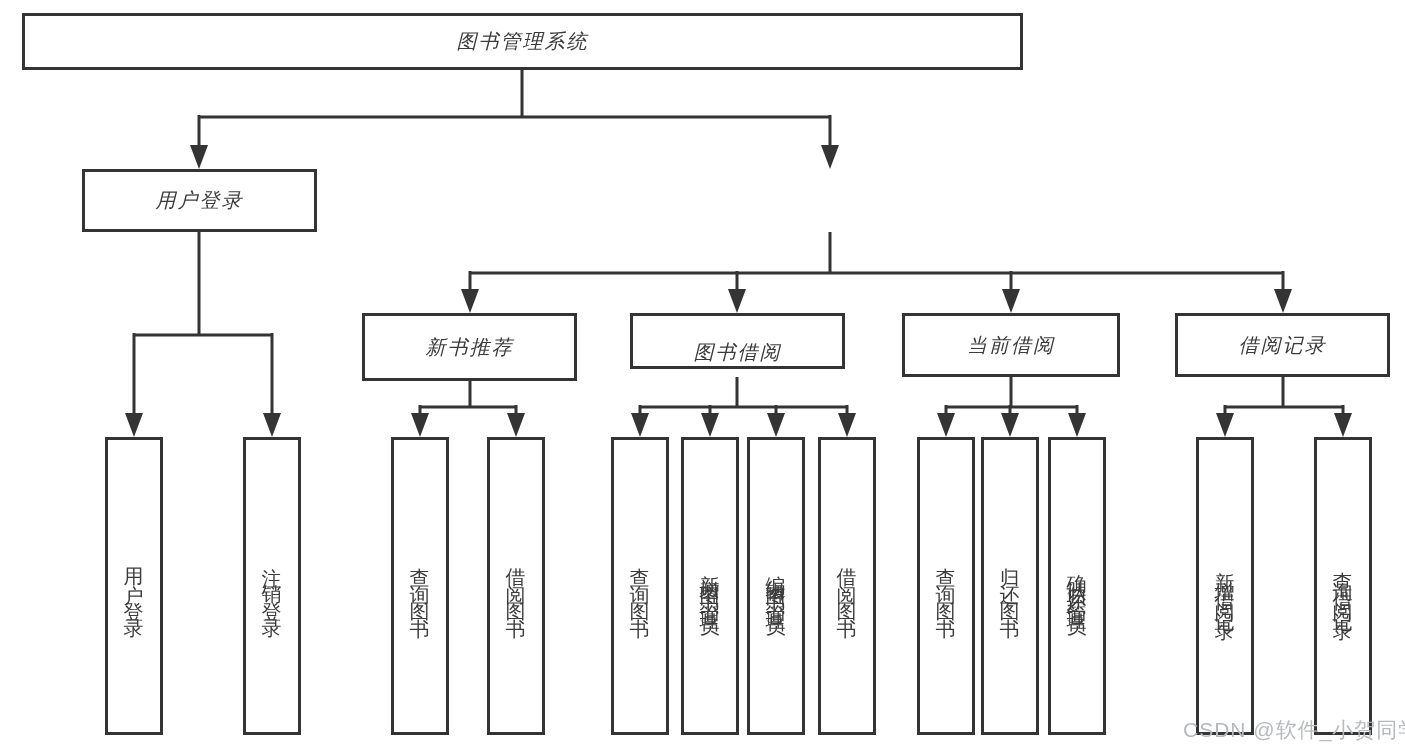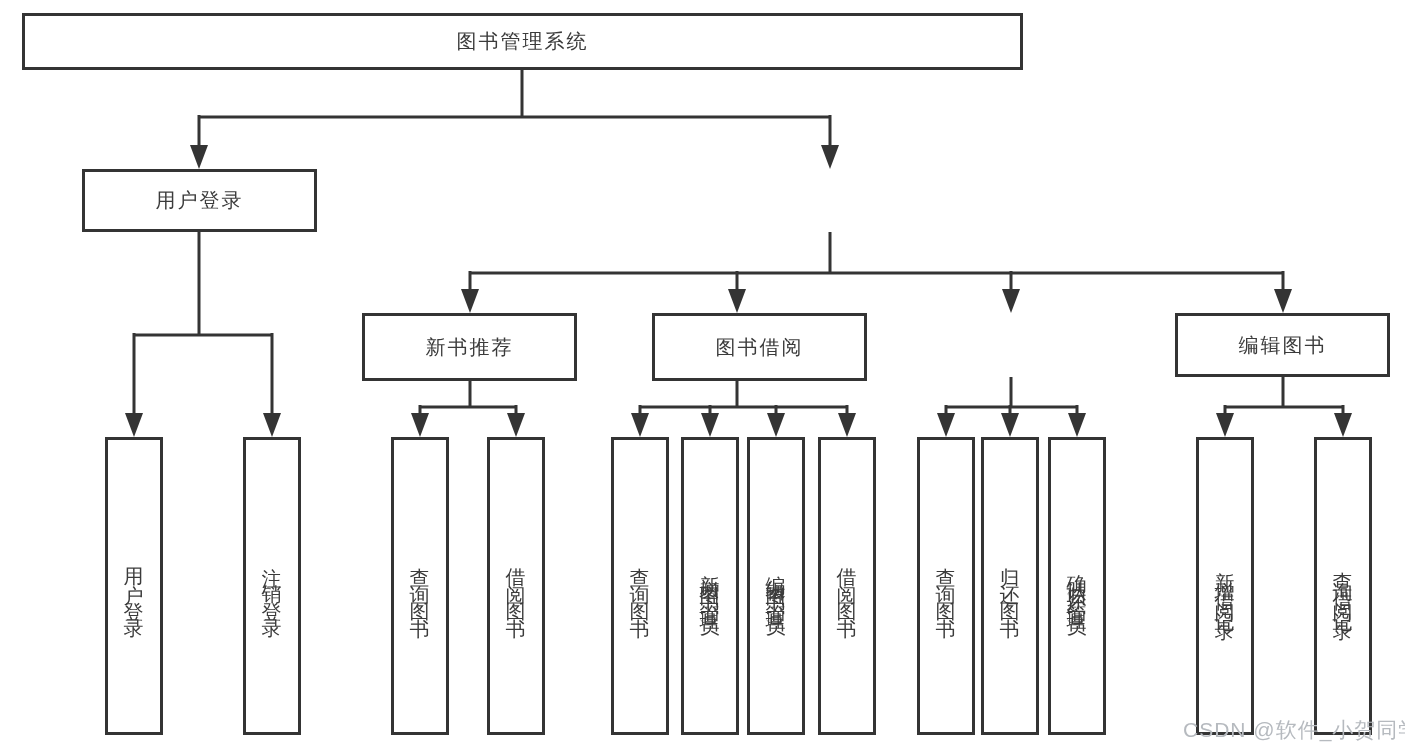--- a/index.html
+++ b/index.html
@@ -1,20 +1,20 @@
 <!DOCTYPE html>
 <html><head>
 <meta charset="utf-8">
 <style>
   html,body{margin:0;padding:0;background:#fff;}
   .stage{position:relative;width:1405px;height:747px;background:#ffffff;overflow:hidden;
          font-family:"Liberation Sans","DejaVu Sans",sans-serif;color:#3b3b3b;}
   .connector-layer{position:absolute;left:0;top:0;width:1405px;height:747px;}
   .node{position:absolute;background:#fff;border:3px solid #343434;box-sizing:border-box;
-        display:flex;align-items:center;justify-content:center;}
+        display:flex;align-items:center;justify-content:center;font-style:italic;}
   .hlabel{font-size:20px;letter-spacing:2px;white-space:nowrap;}
   .leaf{position:absolute;top:437px;width:58px;height:298px;background:#fff;border:3px solid #343434;
         box-sizing:border-box;display:flex;align-items:center;justify-content:center;}
   .vtext{writing-mode:vertical-rl;font-size:20px;line-height:1;white-space:nowrap;}
   .ls4{letter-spacing:17px;}
   .ls6{letter-spacing:10px;}
   .ls10{letter-spacing:6px;}
   .watermark{position:absolute;left:1183px;top:716px;font-size:21px;color:#b6babf;
              letter-spacing:1px;white-space:nowrap;}
 </style>
@@ -60,25 +60,28 @@
     <span class="hlabel">图书管理系统</span>
   </div>
 
   <div class="node" style="left:82px;top:169px;width:235px;height:63px;">
     <span class="hlabel">用户登录</span>
   </div>
 
   <div class="node" style="left:362px;top:313px;width:215px;height:68px;">
     <span class="hlabel">新书推荐</span>
   </div>
-  <div class="node" style="left:652px;top:313px;width:215px;height:68px;">
+  <div class="node" style="left:630px;top:313px;width:215px;height:56px;align-items:flex-end;">
     <span class="hlabel">图书借阅</span>
   </div>
+  <div class="node" style="left:902px;top:313px;width:218px;height:64px;">
+    <span class="hlabel">当前借阅</span>
+  </div>
   <div class="node" style="left:1175px;top:313px;width:215px;height:64px;">
-    <span class="hlabel">编辑图书</span>
+    <span class="hlabel">借阅记录</span>
   </div>
 
   <div class="leaf" style="left:105px;">
     <span class="vtext ls4">用户登录</span>
   </div>
   <div class="leaf" style="left:243px;">
     <span class="vtext ls4">注销登录</span>
   </div>
 
   <div class="leaf" style="left:391px;">

